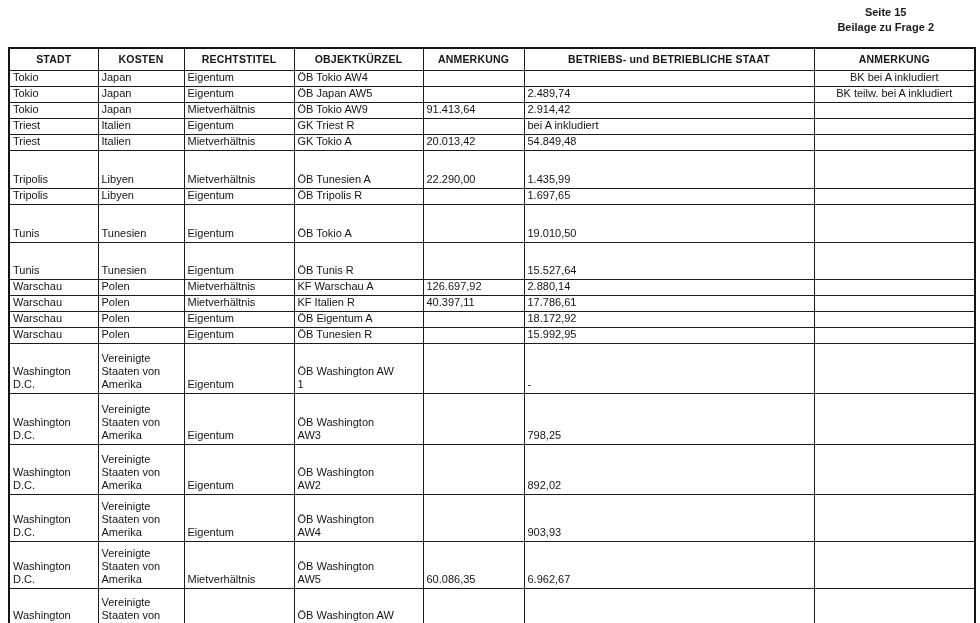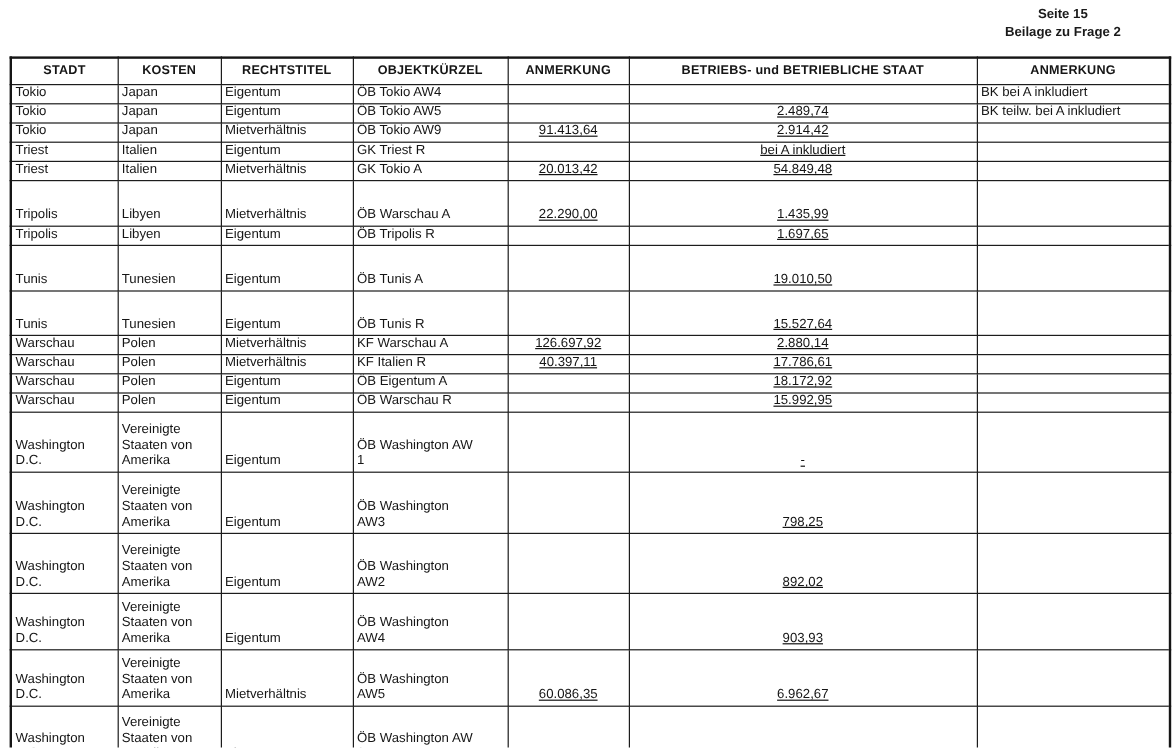--- a/index.html
+++ b/index.html
@@ -50,22 +50,22 @@
   table.kosten td{
     vertical-align:bottom;
     padding:0 3px 2px 3px;
     white-space:pre-line;
   }
   
   col.w1{width:89px;} col.w2{width:86px;} col.w3{width:110px;}
   col.w4{width:129px;} col.w5{width:101px;} col.w6{width:290px;} col.w7{width:161px;}
   
   td.c1, td.c2, td.c3, td.c4{text-align:left;}
-  td.c5, td.c6{text-align:center;padding-right:10px;text-decoration:underline;}
-  td.c7{text-align:left;padding-right:3px;white-space:nowrap;}
+  td.c5, td.c6{text-align:left;padding-right:10px;}
+  td.c7{text-align:center;padding-right:3px;white-space:nowrap;}
   td.dash{padding-right:52px;}
   
   tbody tr{height:14px;}
   tbody tr:nth-child(2){height:15px;}
   tbody tr:nth-child(5){height:13px;}
   tbody tr:nth-child(6){height:38px;}
   tbody tr:nth-child(7){height:15px;}
   tbody tr:nth-child(8){height:38px;}
   tbody tr:nth-child(9){height:37px;}
   tbody tr:nth-child(11){height:15px;}
@@ -112,21 +112,21 @@
         <td class="c3">Eigentum</td>
         <td class="c4">ÖB Tokio AW4</td>
         <td class="c5"></td>
         <td class="c6"></td>
         <td class="c7">BK bei A inkludiert</td>
       </tr>
       <tr>
         <td class="c1">Tokio</td>
         <td class="c2">Japan</td>
         <td class="c3">Eigentum</td>
-        <td class="c4">ÖB Tokio AW5</td>
+        <td class="c4">ÖB Japan AW5</td>
         <td class="c5"></td>
         <td class="c6">2.489,74</td>
         <td class="c7">BK teilw. bei A inkludiert</td>
       </tr>
       <tr>
         <td class="c1">Tokio</td>
         <td class="c2">Japan</td>
         <td class="c3">Mietverhältnis</td>
         <td class="c4">ÖB Tokio AW9</td>
         <td class="c5">91.413,64</td>
@@ -148,39 +148,39 @@
         <td class="c3">Mietverhältnis</td>
         <td class="c4">GK Tokio A</td>
         <td class="c5">20.013,42</td>
         <td class="c6">54.849,48</td>
         <td class="c7"></td>
       </tr>
       <tr>
         <td class="c1">Tripolis</td>
         <td class="c2">Libyen</td>
         <td class="c3">Mietverhältnis</td>
-        <td class="c4">ÖB Warschau A</td>
+        <td class="c4">ÖB Tunesien A</td>
         <td class="c5">22.290,00</td>
         <td class="c6">1.435,99</td>
         <td class="c7"></td>
       </tr>
       <tr>
         <td class="c1">Tripolis</td>
         <td class="c2">Libyen</td>
         <td class="c3">Eigentum</td>
         <td class="c4">ÖB Tripolis R</td>
         <td class="c5"></td>
         <td class="c6">1.697,65</td>
         <td class="c7"></td>
       </tr>
       <tr>
         <td class="c1">Tunis</td>
         <td class="c2">Tunesien</td>
         <td class="c3">Eigentum</td>
-        <td class="c4">ÖB Tunis A</td>
+        <td class="c4">ÖB Tokio A</td>
         <td class="c5"></td>
         <td class="c6">19.010,50</td>
         <td class="c7"></td>
       </tr>
       <tr>
         <td class="c1">Tunis</td>
         <td class="c2">Tunesien</td>
         <td class="c3">Eigentum</td>
         <td class="c4">ÖB Tunis R</td>
         <td class="c5"></td>
@@ -211,21 +211,21 @@
         <td class="c3">Eigentum</td>
         <td class="c4">ÖB Eigentum A</td>
         <td class="c5"></td>
         <td class="c6">18.172,92</td>
         <td class="c7"></td>
       </tr>
       <tr>
         <td class="c1">Warschau</td>
         <td class="c2">Polen</td>
         <td class="c3">Eigentum</td>
-        <td class="c4">ÖB Warschau R</td>
+        <td class="c4">ÖB Tunesien R</td>
         <td class="c5"></td>
         <td class="c6">15.992,95</td>
         <td class="c7"></td>
       </tr>
       <tr>
         <td class="c1">Washington
 D.C.</td>
         <td class="c2">Vereinigte
 Staaten von
 Amerika</td>

